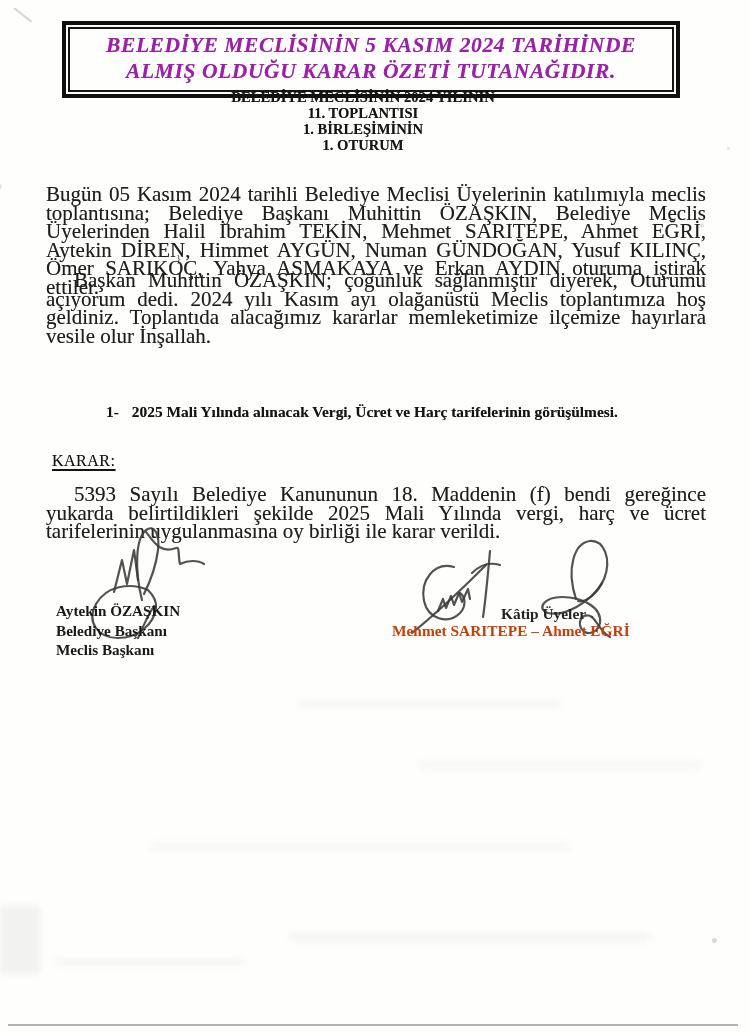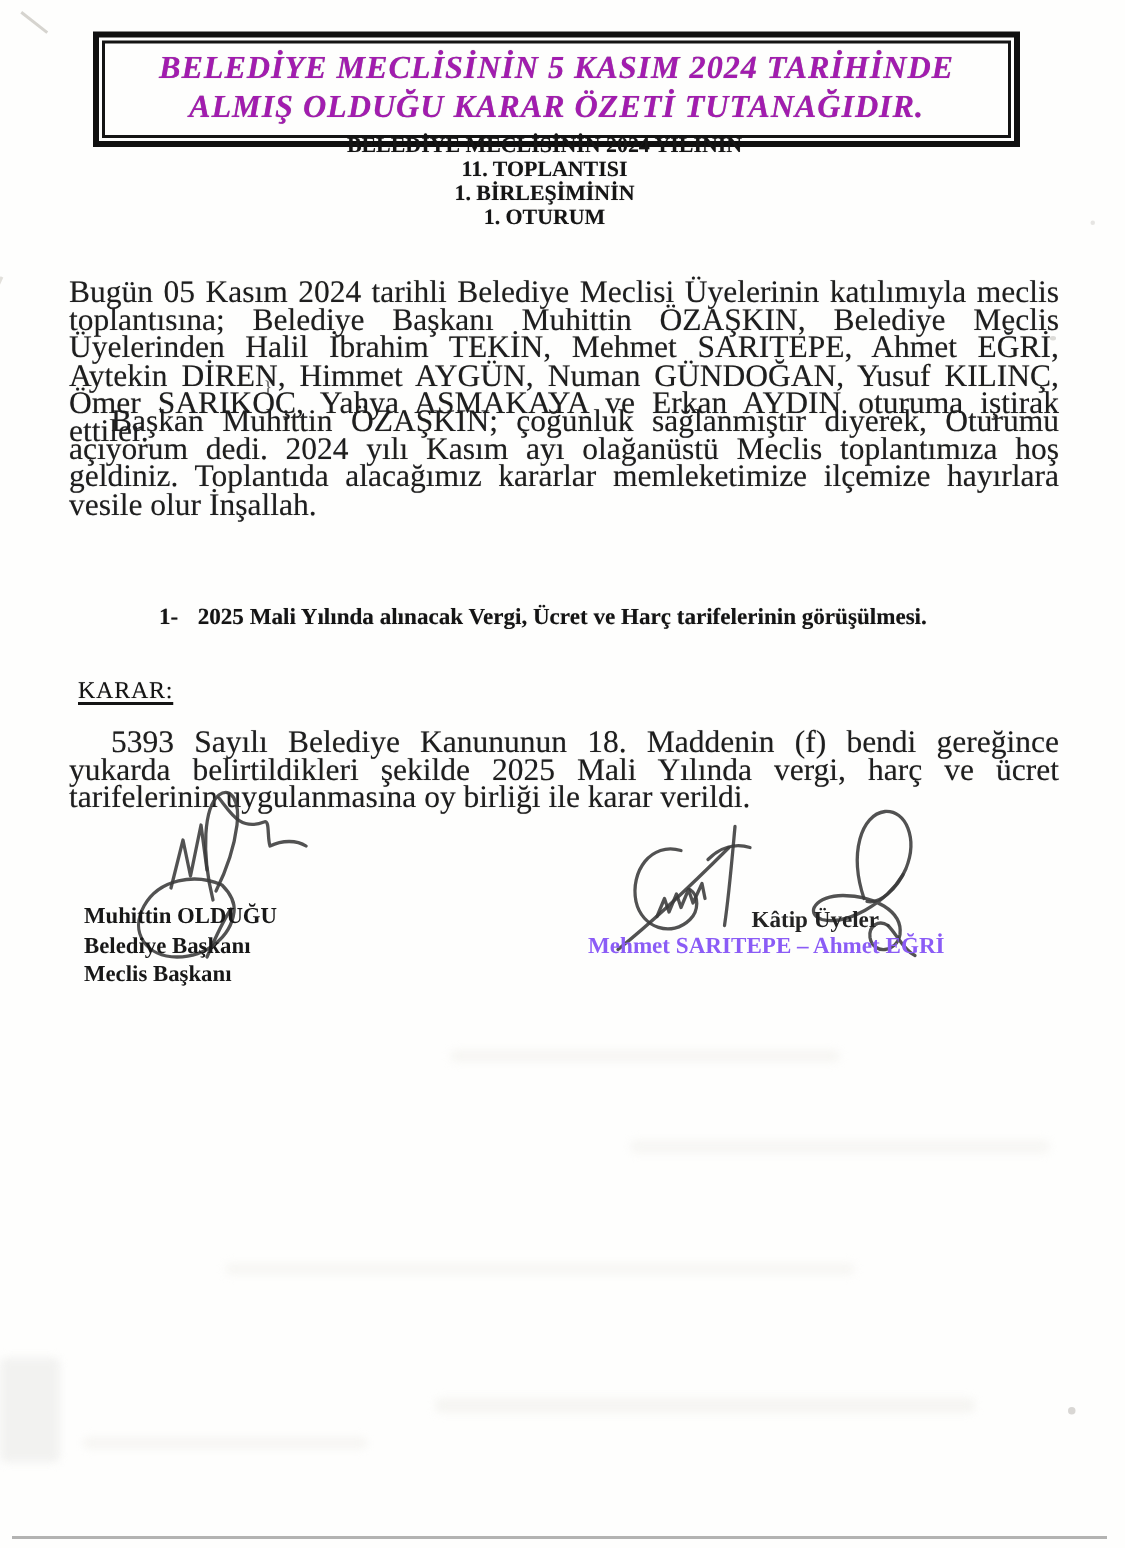--- a/index.html
+++ b/index.html
@@ -108,21 +108,21 @@
     font-weight: bold;
     font-size: 15.4px;
     color: #232323;
     margin-left: 43px;
   }
   .sig-names-right {
     position: absolute;
     left: 392px; top: 622px;
     font-weight: bold;
     font-size: 15.4px;
-    color: #8b5cf6;
+    color: #c2410c;
   }
 
   
   .stray-mark {
     position: absolute;
     left: 176px; top: 252px;
     font-size: 11px;
     color: #6a6a6a;
   }
   .scratch-topleft {
@@ -202,21 +202,21 @@
     <path d="M 62 28 C 70 20, 80 17, 90 20"></path>
   </svg>
 
   <svg class="sig-svg" style="left:532px; top:535px;" width="100" height="110" viewBox="0 0 100 110">
     <path d="M 44 64 C 34 34, 42 8, 58 6 C 72 5, 80 24, 72 44 C 66 58, 54 68, 46 66"></path>
     <path d="M 70 48 C 58 68, 32 82, 16 78 C 4 74, 12 62, 30 62 C 50 62, 70 72, 68 88 C 66 100, 50 102, 48 90 C 47 82, 54 78, 60 82"></path>
     <path d="M 60 82 C 66 88, 70 98, 78 102"></path>
   </svg>
 
   <div class="sig-block-left">
-    <div>Muhittin OLDUĞU</div>
+    <div>Aytekin ÖZAŞKIN</div>
     <div>Belediye Başkanı</div>
     <div>Meclis Başkanı</div>
   </div>
 
   <div class="sig-role-right">Kâtip Üyeler</div>
   <div class="sig-names-right">Mehmet SARITEPE – Ahmet EĞRİ</div>
 
   <div class="smudge" style="left:300px; top:700px; width:260px; height:8px; opacity:.55;"></div>
   <div class="smudge" style="left:420px; top:760px; width:280px; height:9px; opacity:.5;"></div>
   <div class="smudge" style="left:150px; top:842px; width:420px; height:8px; opacity:.5;"></div>

